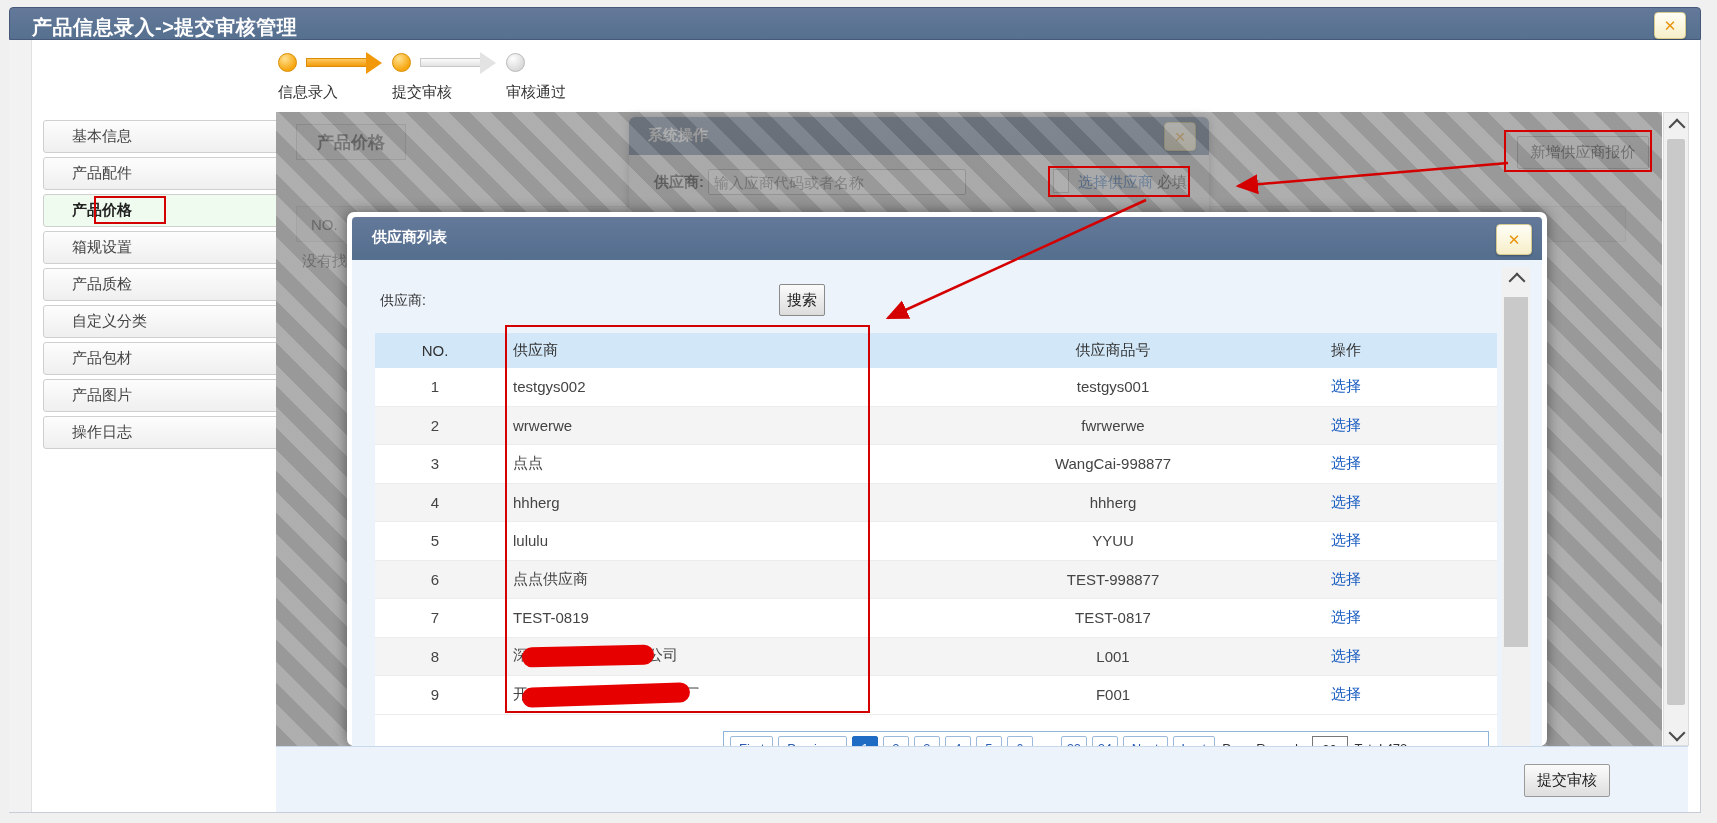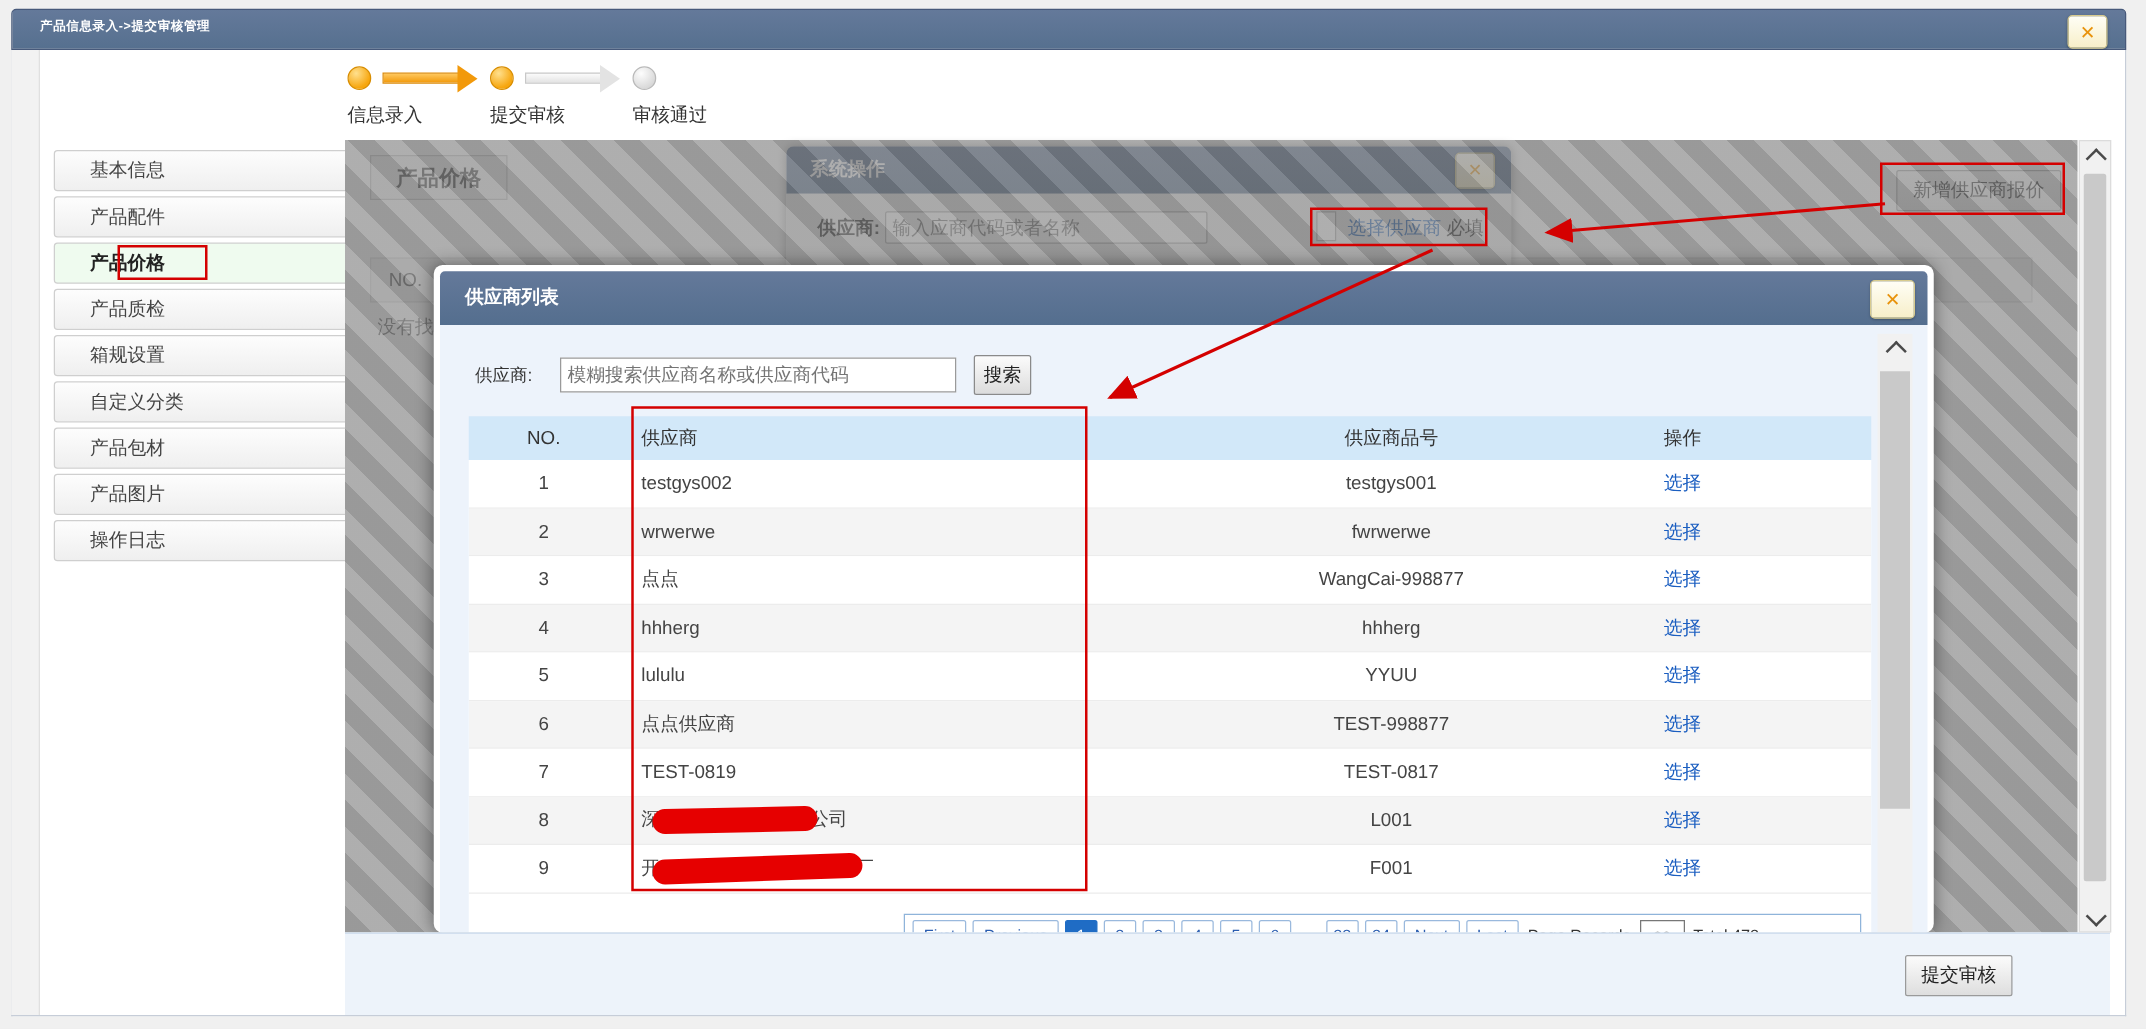--- a/index.html
+++ b/index.html
@@ -1,21 +1,21 @@
 <!DOCTYPE html>
 <html><head>
 <meta charset="utf-8">
 <style>
   html,body{margin:0;padding:0;background:#ededed;font-family:"Liberation Sans","DejaVu Sans",sans-serif;}
   .stage{position:relative;width:1717px;height:823px;overflow:hidden;background:#f0f0f0;}
   .abs{position:absolute;}
   
   .titlebar{left:9px;top:7px;width:1692px;height:33px;background:linear-gradient(#64799a,#56708f);
     border:1px solid #47597a;border-radius:4px 4px 0 0;box-sizing:border-box;}
-  .titlebar .ttl{position:absolute;left:22px;top:6px;color:#fff;font-size:10px;font-weight:bold;letter-spacing:.5px;}
+  .titlebar .ttl{position:absolute;left:22px;top:6px;color:#fff;font-size:20px;font-weight:bold;letter-spacing:.5px;}
   .close-btn{position:absolute;display:flex;align-items:center;justify-content:center;
     background:linear-gradient(#fffef6,#f7efc9);border:1px solid #d8cb8e;border-radius:4px;
     color:#e8930c;font-weight:bold;cursor:pointer;box-shadow:0 1px 2px rgba(0,0,0,.25);}
   .page-close{right:14px;top:4px;width:30px;height:25px;font-size:15px;}
   
   .main{left:9px;top:40px;width:1692px;height:773px;background:#fff;border:1px solid #c6cdd8;border-top:none;box-sizing:border-box;}
   .left-gutter{left:9px;top:40px;width:22px;height:772px;background:#f2f2f2;border-right:1px solid #e0e0e0;}
   
   .steps{left:278px;top:50px;height:55px;display:flex;align-items:flex-start;}
   .step{display:flex;flex-direction:column;}
@@ -150,22 +150,22 @@
           <span class="dot dot-off"></span>
         </div>
         <div class="step-label">审核通过</div>
       </div>
     </div>
 
   <div class="abs sidebar" id="sidebar">
       <div class="side-item">基本信息</div>
       <div class="side-item">产品配件</div>
       <div class="side-item active">产品价格</div>
+      <div class="side-item">箱规设置</div>
       <div class="side-item">产品质检</div>
-      <div class="side-item">箱规设置</div>
       <div class="side-item">自定义分类</div>
       <div class="side-item">产品包材</div>
       <div class="side-item">产品图片</div>
       <div class="side-item">操作日志</div>
     </div>
 
   <div class="abs content">
     <div class="panel-tab">产品价格</div>
     <div class="empty-head">NO.</div>
     <div class="empty-text">没有找</div>
@@ -188,21 +188,20 @@
 
   <div class="abs mask"></div>
 
   <div class="abs modal">
     <div class="modal-head">
       <span class="ttl">供应商列表</span>
       <span class="close-btn modal-close">✕</span>
     </div>
     <div class="modal-body">
       <span class="search-label">供应商:</span>
-      <input class="search-input" placeholder="模糊搜索供应商名称或供应商代码" style="">
       <button class="search-btn">搜索</button>
 
       <div class="thead" id="thead">
           <div class="c-no">NO.</div>
           <div class="c-sup">供应商</div>
           <div class="c-prod">供应商品号</div>
           <div class="c-act">操作</div>
         </div>
       <div class="tbody" id="tbody">
           <div class="trow">

